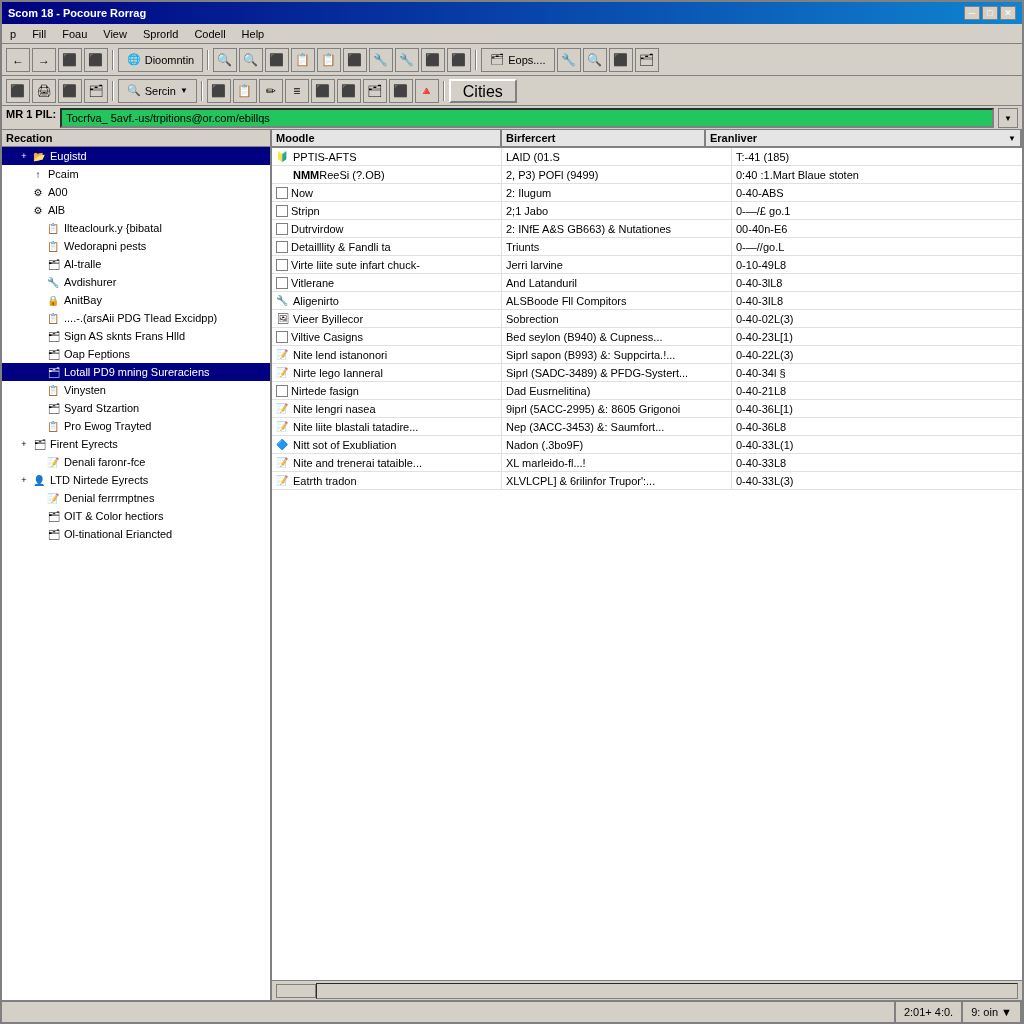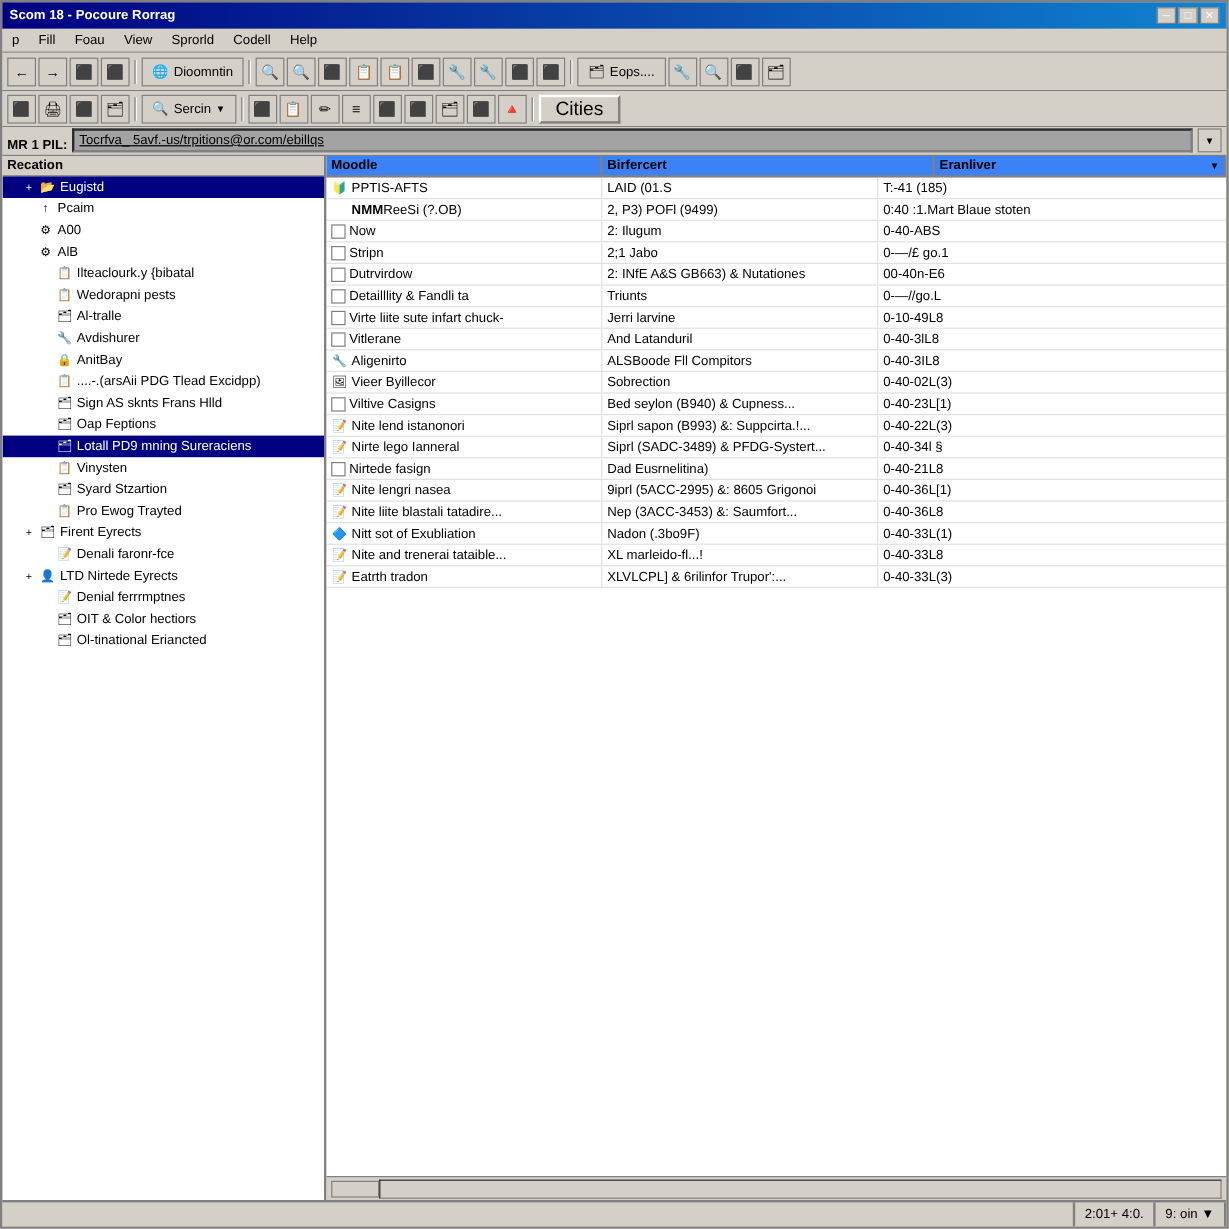--- a/index.html
+++ b/index.html
@@ -119,38 +119,37 @@
       border-top: 2px solid white;
       border-left: 2px solid white;
       font-size: 16px;
       cursor: pointer;
       height: 24px;
     }
     .address-bar {
       background: #d4d0c8;
       padding: 2px 4px;
       display: flex;
-      align-items: flex-end;
+      align-items: flex-start;
       gap: 4px;
       height: 24px;
       border-bottom: 1px solid #808080;
       flex-shrink: 0;
     }
     .address-label {
       font-size: 11px;
       font-weight: bold;
     }
     .address-input {
       flex: 1;
       height: 20px;
       border: 2px inset #808080;
-      background: #a3a3a3;
+      background: #22c55e;
       padding: 1px 4px;
       font-size: 11px;
-      text-decoration: underline;
     }
     .address-dropdown {
       width: 20px;
       height: 20px;
       background: #d4d0c8;
       border: 1px solid #808080;
       cursor: pointer;
       display: flex;
       align-items: center;
       justify-content: center;
@@ -203,34 +202,34 @@
       margin-right: 2px;
     }
     .content-panel {
       flex: 1;
       display: flex;
       flex-direction: column;
       overflow: hidden;
     }
     .list-header {
       display: flex;
-      background: #3b82f6;
+      background: #e5e5e5;
       border-bottom: 2px solid #808080;
       flex-shrink: 0;
     }
     .col-header {
       padding: 2px 4px;
       font-size: 11px;
       font-weight: bold;
       border-right: 2px solid #808080;
       cursor: pointer;
       user-select: none;
     }
     .col1 { width: 230px; flex-shrink: 0; }
-    .col2 { width: 277px; flex-shrink: 0; }
+    .col2 { width: 204px; flex-shrink: 0; }
     .col3 { flex: 1; display: flex; align-items: center; justify-content: space-between; }
     .list-body {
       flex: 1;
       overflow-y: auto;
       background: white;
     }
     .list-row {
       display: flex;
       border-bottom: 1px solid #e0e0e0;
       cursor: pointer;

